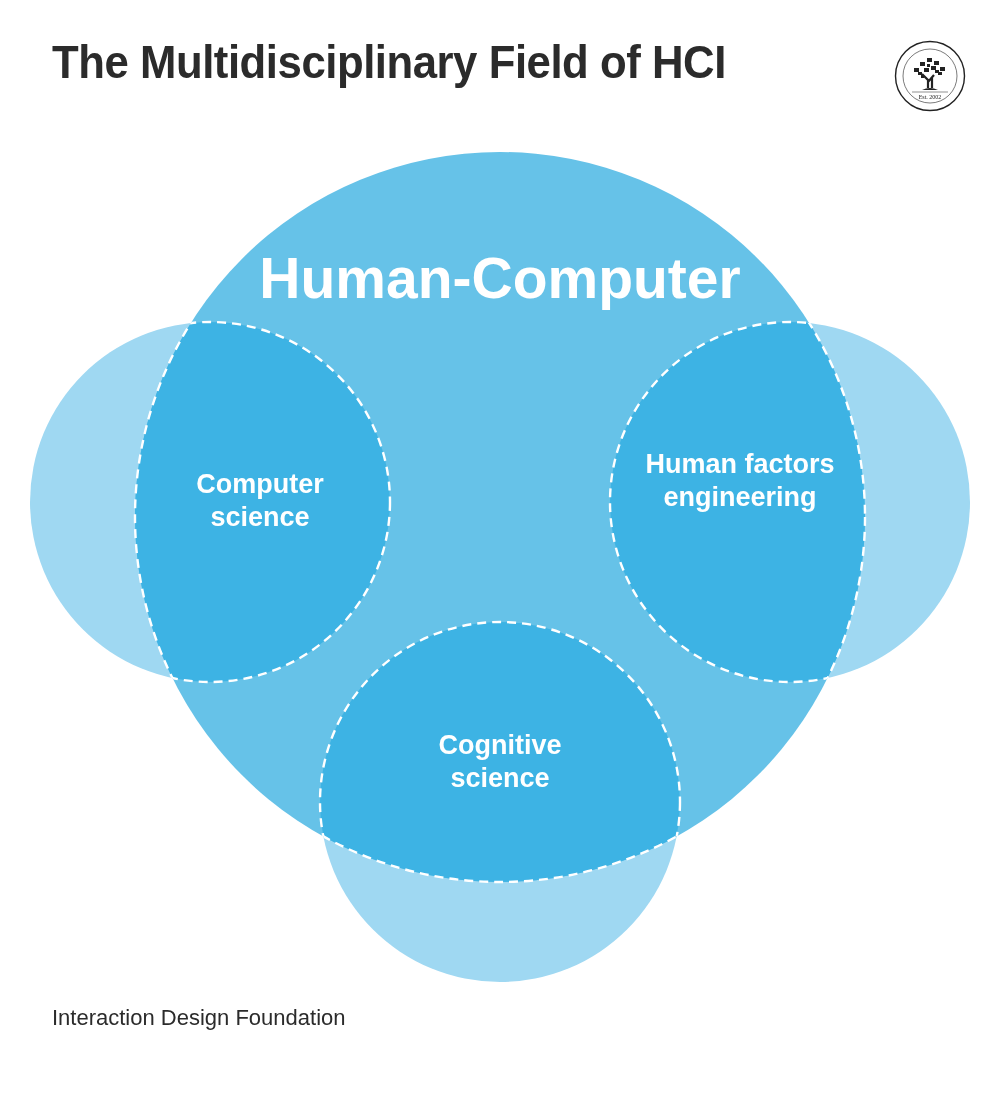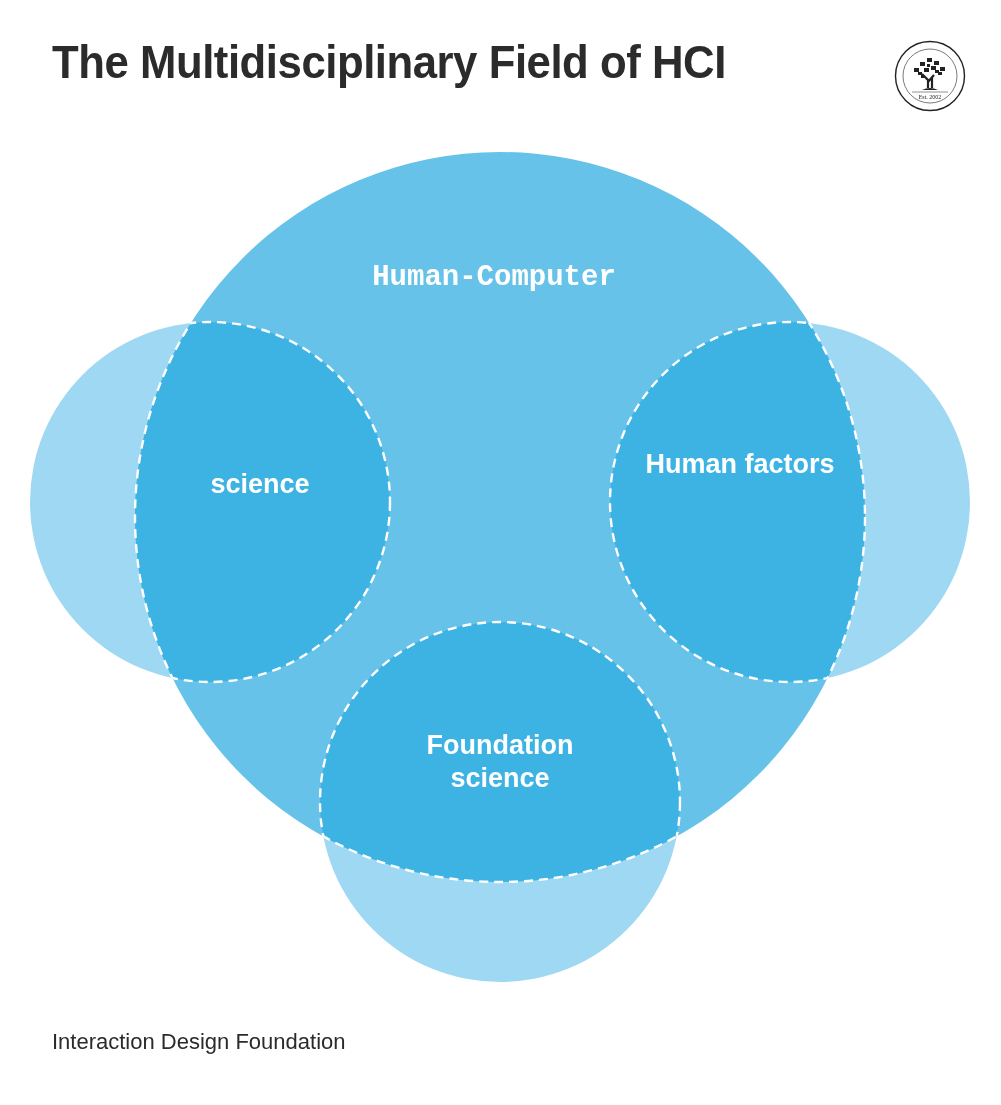--- a/index.html
+++ b/index.html
@@ -1,23 +1,23 @@
 <!DOCTYPE html>
 <html><head>
   <meta charset="utf-8">
   <style>
     html, body { margin: 0; padding: 0; background: #ffffff; }
     body { width: 1001px; height: 1105px; position: relative; overflow: hidden; font-family: "Liberation Sans", "DejaVu Sans", sans-serif; }
     .title { position: absolute; left: 52px; top: 34px; font-size: 47px; font-weight: bold; color: #2b2b2b; letter-spacing: -0.5px; white-space: nowrap; transform: scaleX(0.93); transform-origin: left top; }
     .logo { position: absolute; left: 894px; top: 40px; width: 72px; height: 72px; }
     .diagram { position: absolute; left: 0; top: 0; width: 1001px; height: 1105px; }
     .label { position: absolute; color: #ffffff; font-weight: bold; text-align: center; line-height: 1.05; white-space: nowrap; }
-    .main-label { left: 244px; width: 500px; top: 254px; font-size: 29px; line-height: 48px; font-family: Liberation Mono, monospace; }
+    .main-label { left: 250px; width: 500px; top: 254px; font-size: 57px; line-height: 48px; }
     .sub-label { font-size: 27px; line-height: 33px; width: 260px; }
-    .footer { position: absolute; left: 52px; top: 1004px; color: #2b2b2b; margin-top: 24px; }
+    .footer { position: absolute; left: 52px; top: 1004px; color: #2b2b2b; }
     .footer .org { font-size: 22px; line-height: 28px; }
     .footer .url { font-size: 22px; line-height: 30px; font-weight: bold; }
   </style>
 </head>
 <body>
 
 <div class="title">The Multidisciplinary Field of HCI</div>
 
 <svg class="logo" viewBox="0 0 72 72">
   <circle cx="36" cy="36" r="34.5" fill="#fff" stroke="#222" stroke-width="1.4"></circle>
@@ -83,27 +83,29 @@
   <g clip-path="url(#clip-bottom)">
     <circle cx="500" cy="517" r="365" fill="none" stroke="#fff" stroke-width="2.4" stroke-dasharray="9 6"></circle>
   </g>
 </svg>
 
 <div class="label main-label">
   <div>Human-Computer</div>
 </div>
 
 <div class="label sub-label" style="left:130px; top:468px;">
+  <div>Computer</div>
   <div>science</div>
 </div>
 
 <div class="label sub-label" style="left:610px; top:448px;">
   <div>Human factors</div>
+  <div>engineering</div>
 </div>
 
 <div class="label sub-label" style="left:370px; top:729px;">
-  <div>Foundation</div>
+  <div>Cognitive</div>
   <div>science</div>
 </div>
 
 <div class="footer">
   <div class="org">Interaction Design Foundation</div>
 </div>
 
 </body></html>

